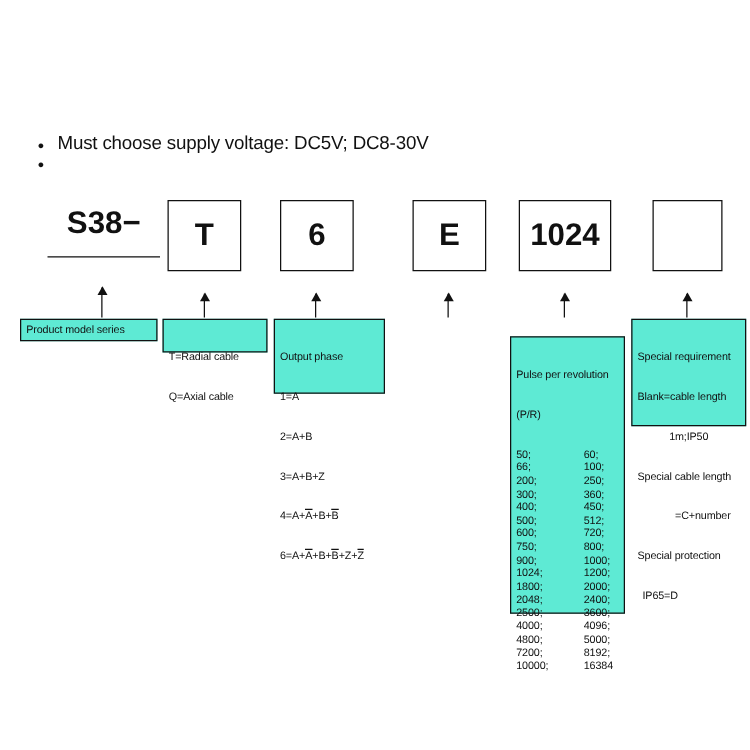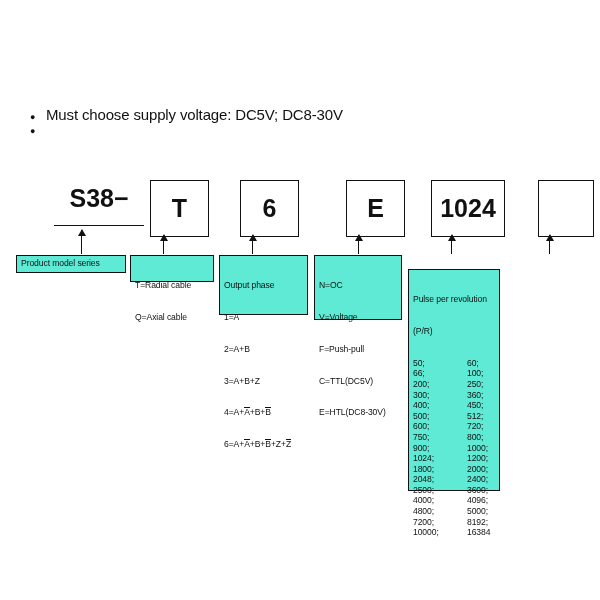--- a/index.html
+++ b/index.html
@@ -43,24 +43,23 @@
     font-size: 15px;
     line-height: 17px;
     letter-spacing: -0.15px;
     white-space: nowrap;
   }
 
   
   .code-row {
     position: absolute;
     left: 0;
-    top: 180px;
+    top: 160px;
     width: 492px;
     height: 60px;
-    margin-left: 16px;
   }
   .code-cell {
     position: absolute;
     top: 0;
     height: 57px;
     display: flex;
     align-items: center;
     justify-content: center;
     font-size: 25px;
     font-weight: bold;
@@ -176,28 +175,30 @@
 
   <div class="desc-box" style="left:219px; top:255px; width:89px; height:60px;">
     <span class="ln">Output phase</span>
     <span class="ln">1=A</span>
     <span class="ln">2=A+B</span>
     <span class="ln">3=A+B+Z</span>
     <span class="ln"><span>4=A+</span><span class="ovl">A</span><span>+B+</span><span class="ovl">B</span></span>
     <span class="ln"><span>6=A+</span><span class="ovl">A</span><span>+B+</span><span class="ovl">B</span><span>+Z+</span><span class="ovl">Z</span></span>
   </div>
 
-  <div class="desc-box" style="left:314px; top:255px; width:88px; height:65px;">
-    <span class="ln">N=OC</span>
-    <span class="ln">V=Voltage</span>
-    <span class="ln">F=Push-pull</span>
-    <span class="ln">C=TTL(DC5V)</span>
-    <span class="ln">E=HTL(DC8-30V)</span>
-  </div>
 
   <div class="desc-box" style="left:408px; top:269px; width:92px; height:222px;">
     <span class="pr-head">Pulse per revolution</span>
     <span class="pr-head">(P/R)</span>
     <div class="pr-grid" id="pr-grid"><span class="c1">50;</span><span class="c2">60;</span><span class="c1">66;</span><span class="c2">100;</span><span class="c1">200;</span><span class="c2">250;</span><span class="c1">300;</span><span class="c2">360;</span><span class="c1">400;</span><span class="c2">450;</span><span class="c1">500;</span><span class="c2">512;</span><span class="c1">600;</span><span class="c2">720;</span><span class="c1">750;</span><span class="c2">800;</span><span class="c1">900;</span><span class="c2">1000;</span><span class="c1">1024;</span><span class="c2">1200;</span><span class="c1">1800;</span><span class="c2">2000;</span><span class="c1">2048;</span><span class="c2">2400;</span><span class="c1">2500;</span><span class="c2">3600;</span><span class="c1">4000;</span><span class="c2">4096;</span><span class="c1">4800;</span><span class="c2">5000;</span><span class="c1">7200;</span><span class="c2">8192;</span><span class="c1">10000;</span><span class="c2">16384</span></div>
   </div>
 
+  <div class="desc-box" style="left:505px; top:255px; width:92px; height:86px;">
+    <span class="ln">Special requirement</span>
+    <span class="ln">Blank=cable length</span>
+    <span class="center">1m;IP50</span>
+    <span class="ln">Special cable length</span>
+    <span class="indent2">=C+number</span>
+    <span class="ln">Special protection</span>
+    <span class="indent3">IP65=D</span>
+  </div>
 
 </div>
 
 </body></html>

